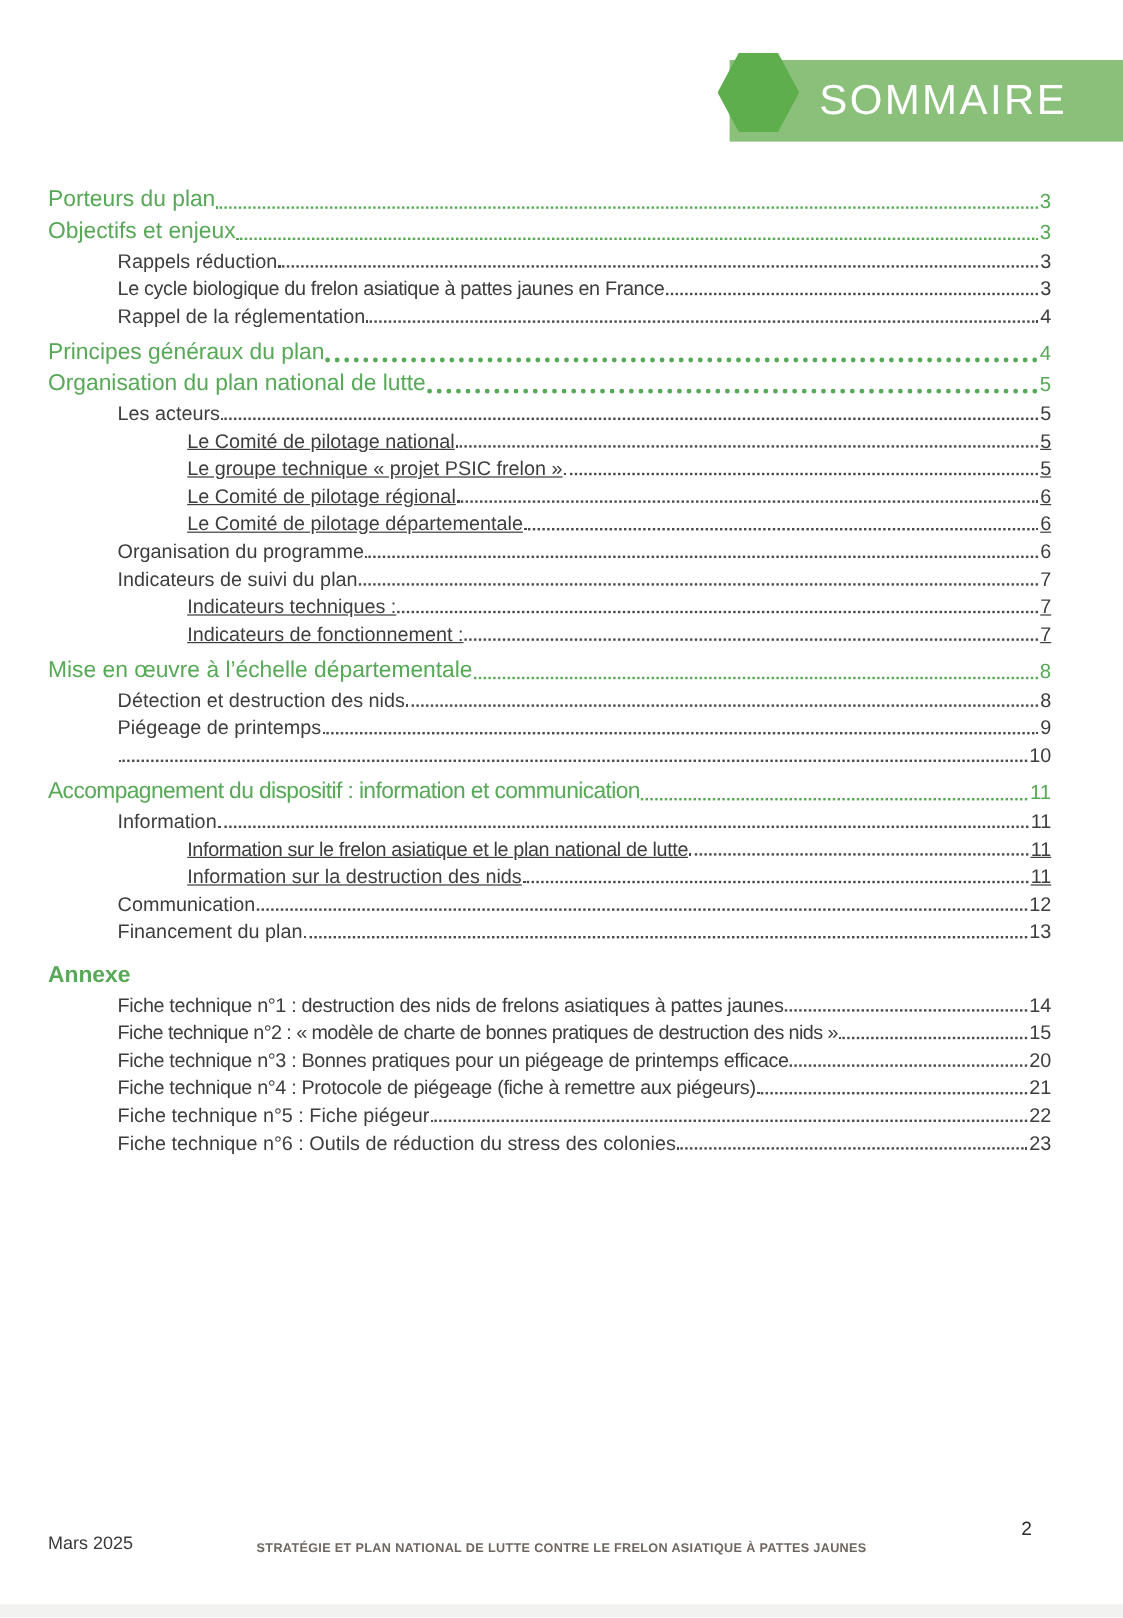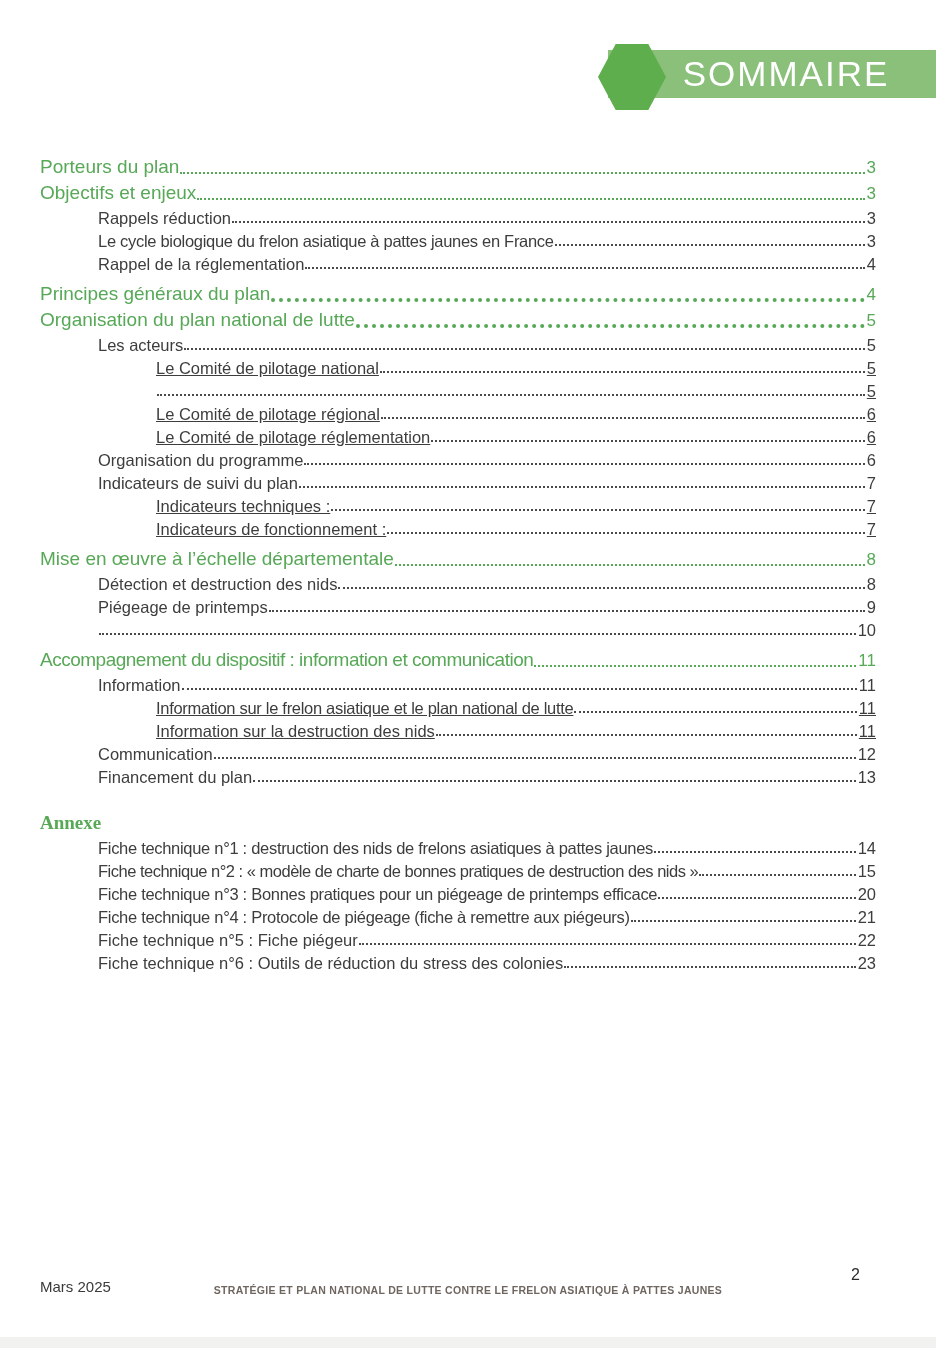--- a/index.html
+++ b/index.html
@@ -3,21 +3,21 @@
 <meta charset="utf-8">
 <style>
   html,body{margin:0;padding:0;}
   body{
     width:936px;height:1348px;position:relative;background:#ffffff;
     font-family:"Liberation Sans","DejaVu Sans",sans-serif;
     color:#3d3d3d;overflow:hidden;
   }
   
   .banner{
-    position:absolute;top:50px;right:0;width:328px;height:48px;
+    position:absolute;top:50px;right:0;width:328px;height:68px;
     background:#8ac07a;display:flex;align-items:center;justify-content:center;
   }
   .banner-title{
     color:#ffffff;font-size:35px;letter-spacing:2px;font-weight:400;
     padding-left:28px;
   }
   .hexagon{
     position:absolute;top:44px;left:598px;width:68px;height:66px;
     background:#5fae4d;
     clip-path:polygon(26% 0,74% 0,100% 50%,74% 100%,26% 100%,0 50%);
@@ -32,21 +32,21 @@
   .l2{padding-left:58px;}
   .l3{padding-left:116px;text-decoration:underline;}
   .l1{height:26px;}
   .l1 .t{color:#57a857;font-weight:normal;font-size:19px;}
   .l1 .dots{border-color:#57a857;}
   .l1 .p{color:#57a857;font-size:17px;}
   .bolddots .dots{border-bottom:4px dotted #57a857;margin-bottom:3px;}
   .mt{margin-top:6px;}
   .cond .t{letter-spacing:-0.5px;}
   .cond2 .t{letter-spacing:-0.3px;}
-  .annexe-title{margin-top:22px;height:26px;display:flex;align-items:flex-end;font-family:Liberation Serif, serif;}
+  .annexe-title{margin-top:12px;height:26px;display:flex;align-items:flex-end;}
   .annexe-title span{color:#57a857;font-weight:bold;font-size:19px;}
   
   .footer-date{position:absolute;left:40px;top:1278px;font-size:15px;color:#3a3a3a;}
   .footer-doctitle{
     position:absolute;left:0;right:0;top:1284px;text-align:center;
     font-size:10.5px;font-weight:bold;letter-spacing:0.3px;color:#6f6660;
   }
   .footer-page{position:absolute;right:76px;top:1266px;font-size:16px;color:#2c2c2c;}
   .bottom-strip{position:absolute;left:0;right:0;bottom:0;height:11px;background:#f2f2f1;}
 </style>
@@ -99,30 +99,31 @@
     <span class="t">Les acteurs</span>
       <span class="dots"></span>
       <span class="p">5</span>
   </div>
   <div class="row l3">
     <span class="t">Le Comité de pilotage national</span>
       <span class="dots"></span>
       <span class="p">5</span>
   </div>
   <div class="row l3">
+    <span class="t">Le groupe technique « projet PSIC frelon » </span>
       <span class="dots"></span>
       <span class="p">5</span>
   </div>
   <div class="row l3">
     <span class="t">Le Comité de pilotage régional</span>
       <span class="dots"></span>
       <span class="p">6</span>
   </div>
   <div class="row l3">
-    <span class="t">Le Comité de pilotage réglementation</span>
+    <span class="t">Le Comité de pilotage départementale</span>
       <span class="dots"></span>
       <span class="p">6</span>
   </div>
   <div class="row l2">
     <span class="t">Organisation du programme</span>
       <span class="dots"></span>
       <span class="p">6</span>
   </div>
   <div class="row l2">
     <span class="t">Indicateurs de suivi du plan</span>

